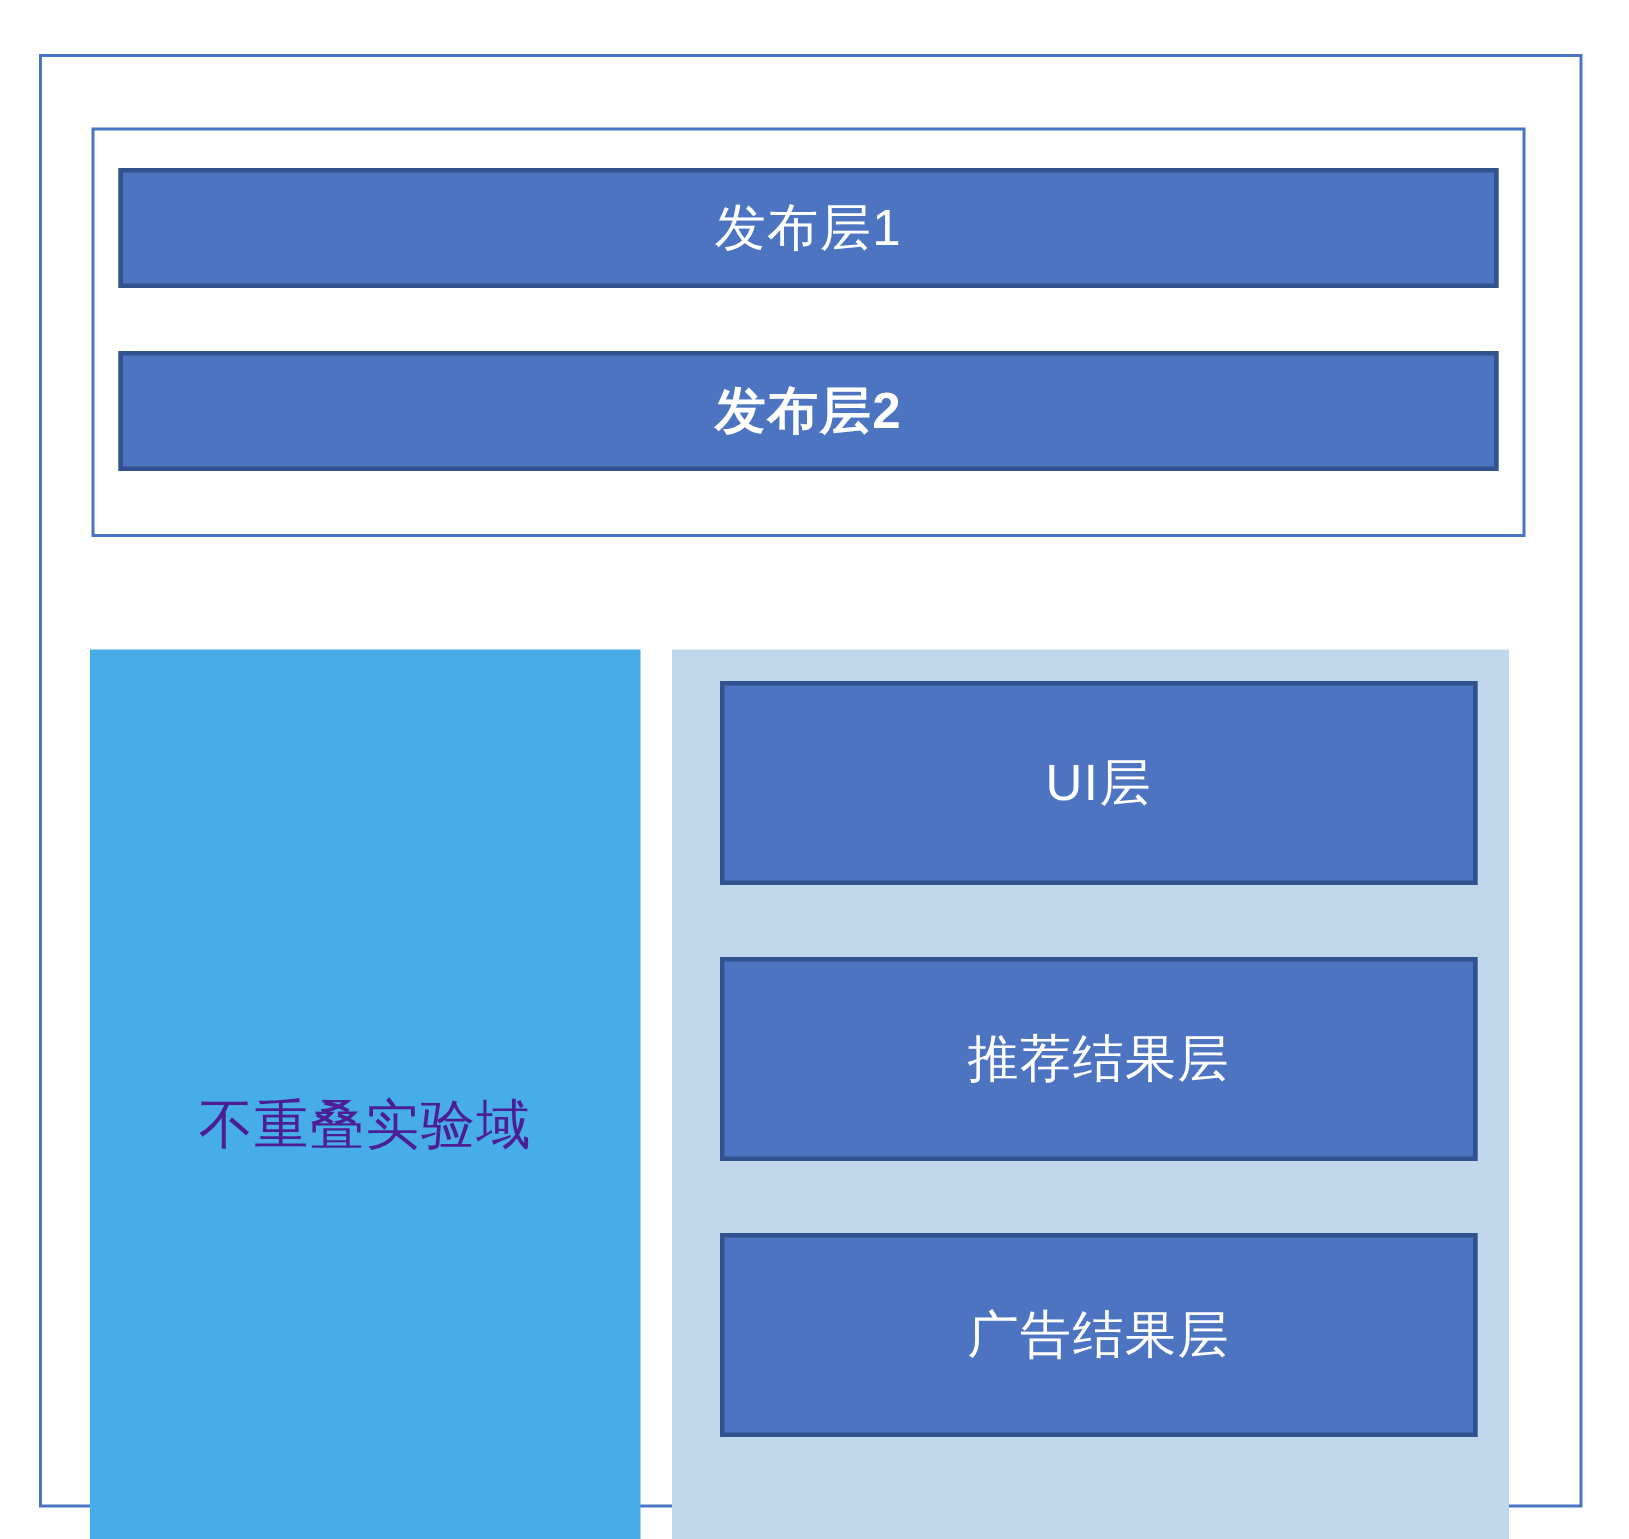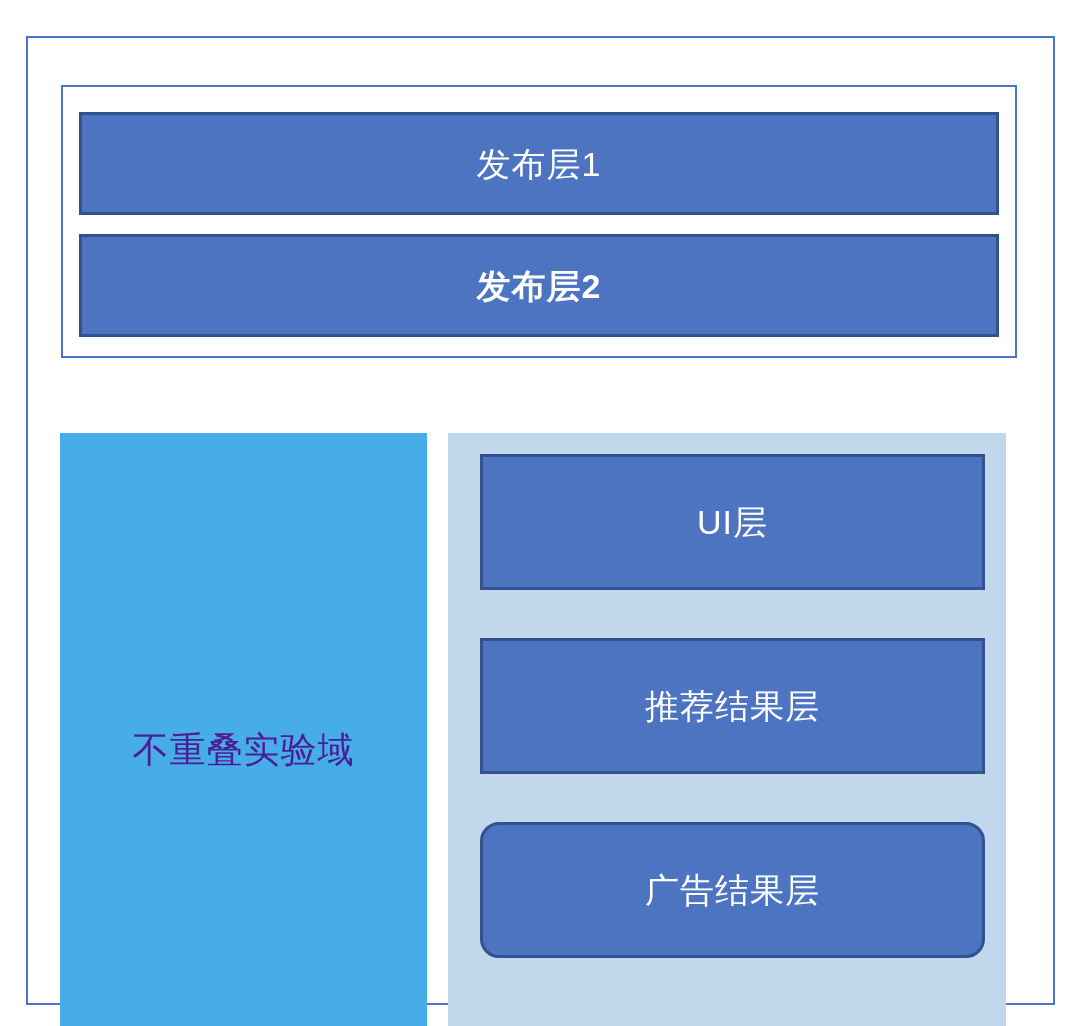--- a/index.html
+++ b/index.html
@@ -37,21 +37,21 @@
     justify-content: center;
     background: #4C74C0;
     border: 3px solid #31528F;
     color: #FFFFFF;
     font-size: 34px;
     line-height: 1;
     letter-spacing: 1px;
   }
   .release-bar {
     left: 16px;
-    width: 920px; height: 103px;
+    width: 920px; height: 80px;
   }
   .release-bar.first  { top: 25px; }
   .release-bar.second { top: 147px; font-weight: bold; }
   .domain-box {
     position: absolute;
     left: 32px; top: 395px;
     width: 367px; height: 634px;
     background: #46ADE8;
     display: flex;
     align-items: center;
@@ -65,21 +65,21 @@
     left: 420px; top: 395px;
     width: 558px; height: 676px;
     background: #C1D7EB;
   }
   .layer-bar {
     left: 32px;
     width: 505px; height: 136px;
   }
   .layer-bar.ui    { top: 21px; }
   .layer-bar.reco  { top: 205px; text-align: right; }
-  .layer-bar.ad    { top: 389px; border-radius: 19px; }
+  .layer-bar.ad    { top: 389px; }
 </style>
 </head>
 <body>
 
 <div class="canvas">
   <div class="outer-frame">
 
     <div class="release-container">
       <div class="bar release-bar first">发布层1</div>
       <div class="bar release-bar second">发布层2</div>

